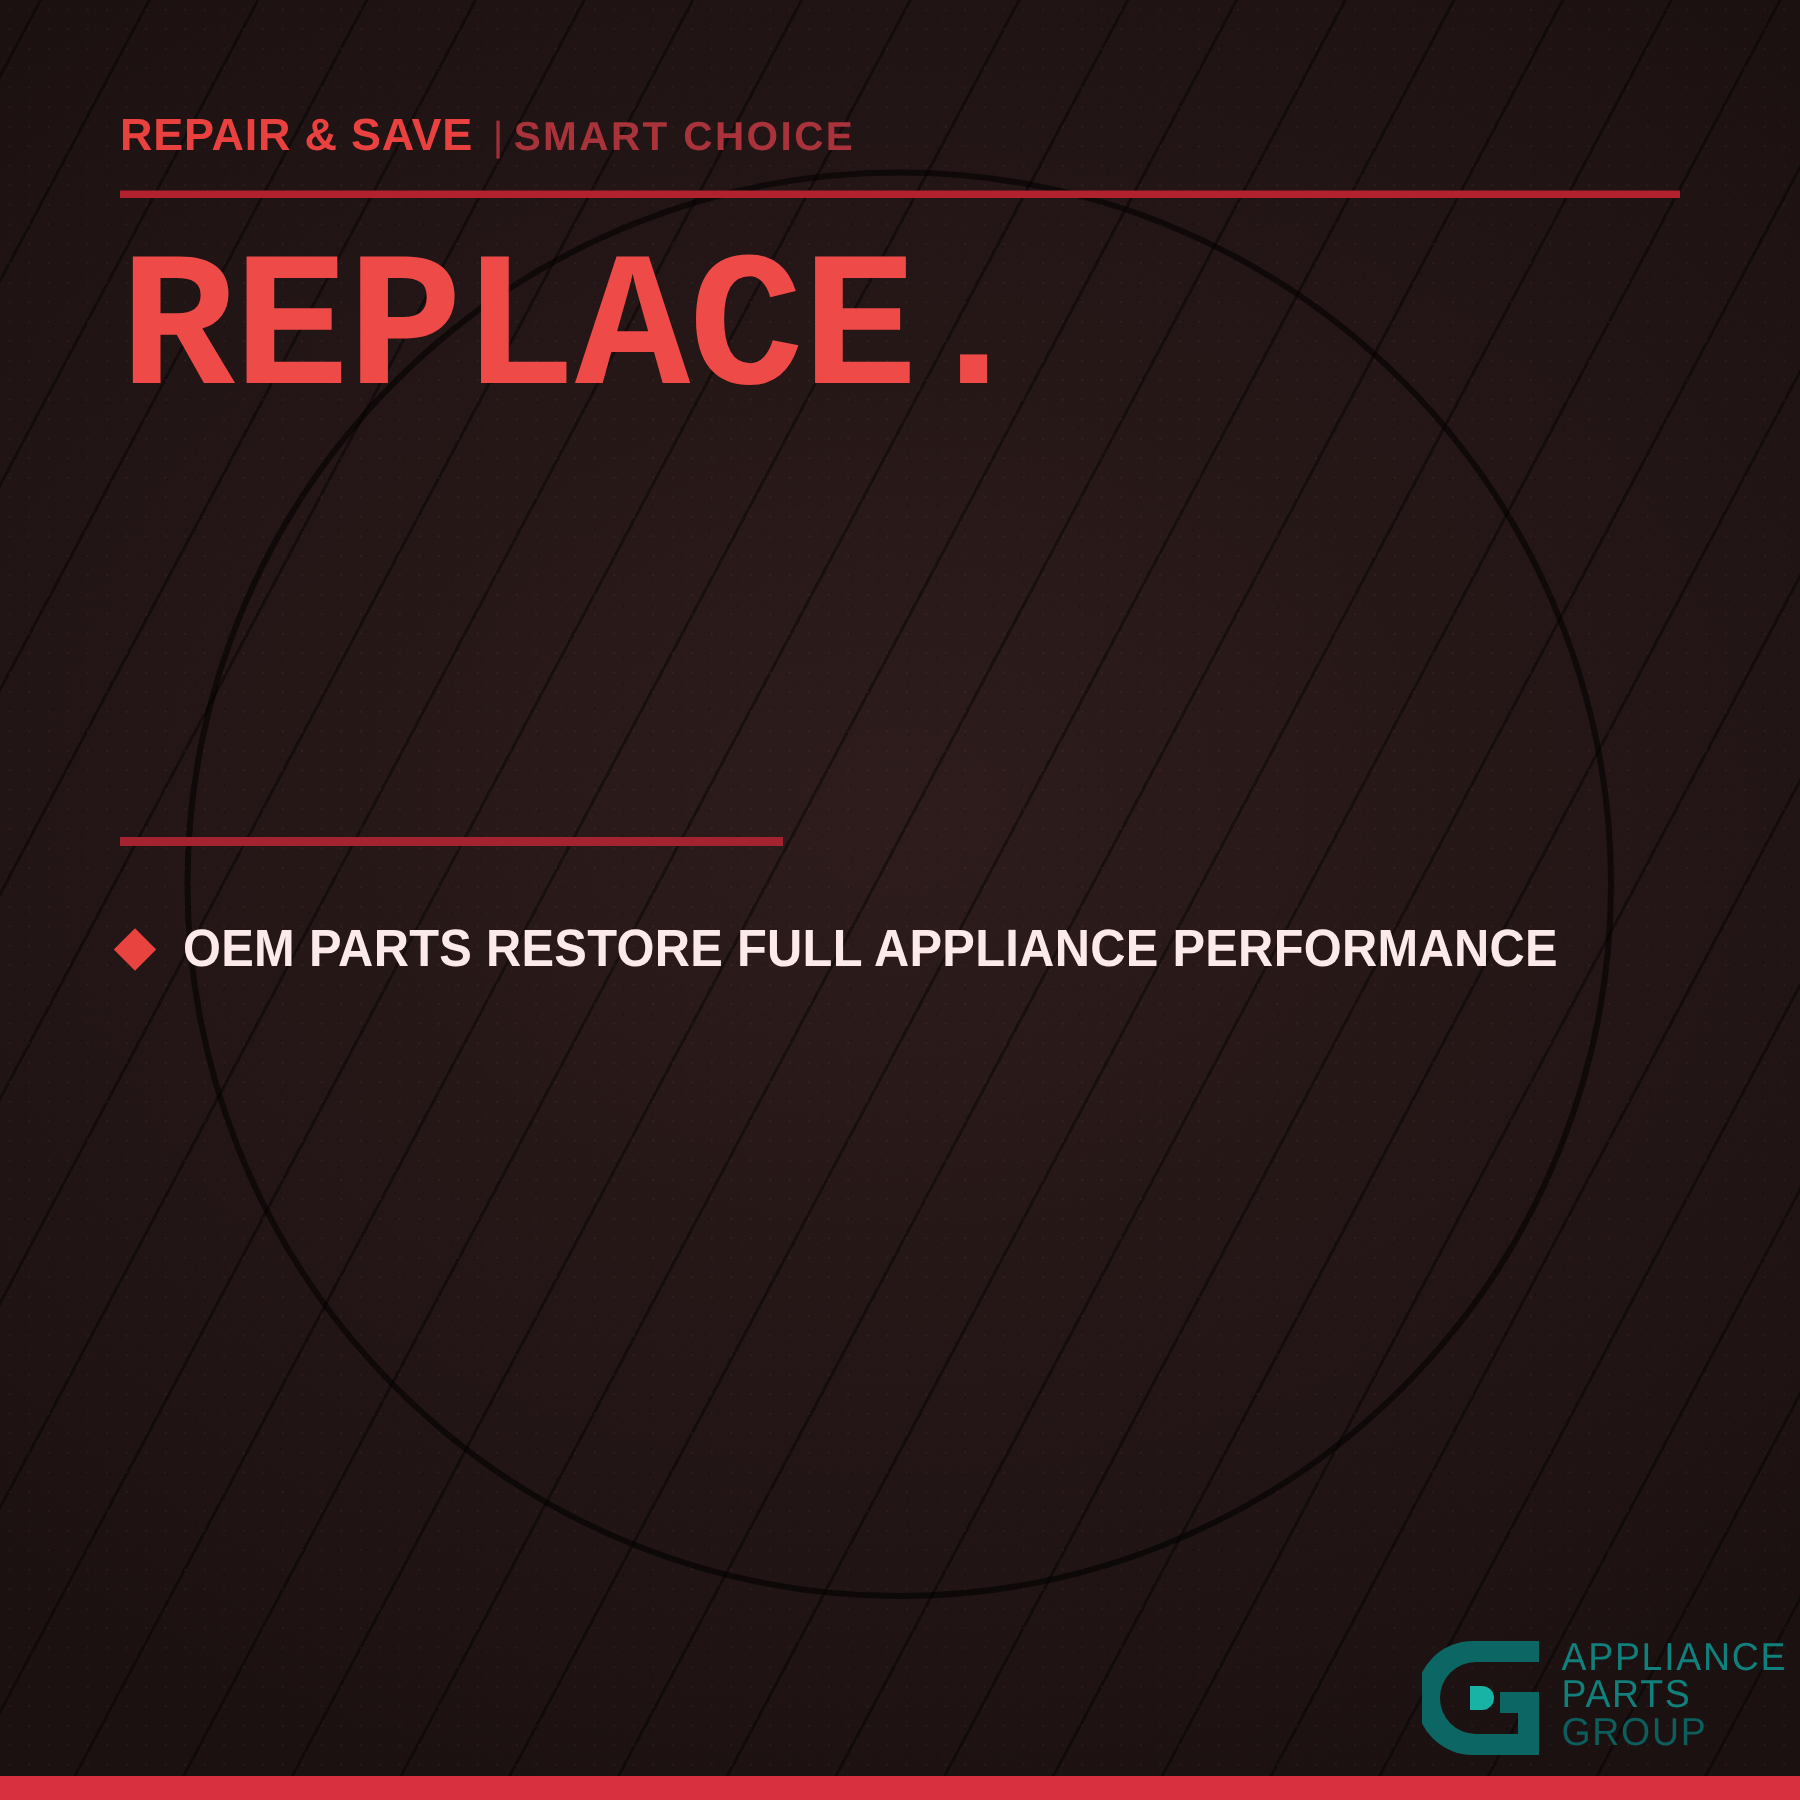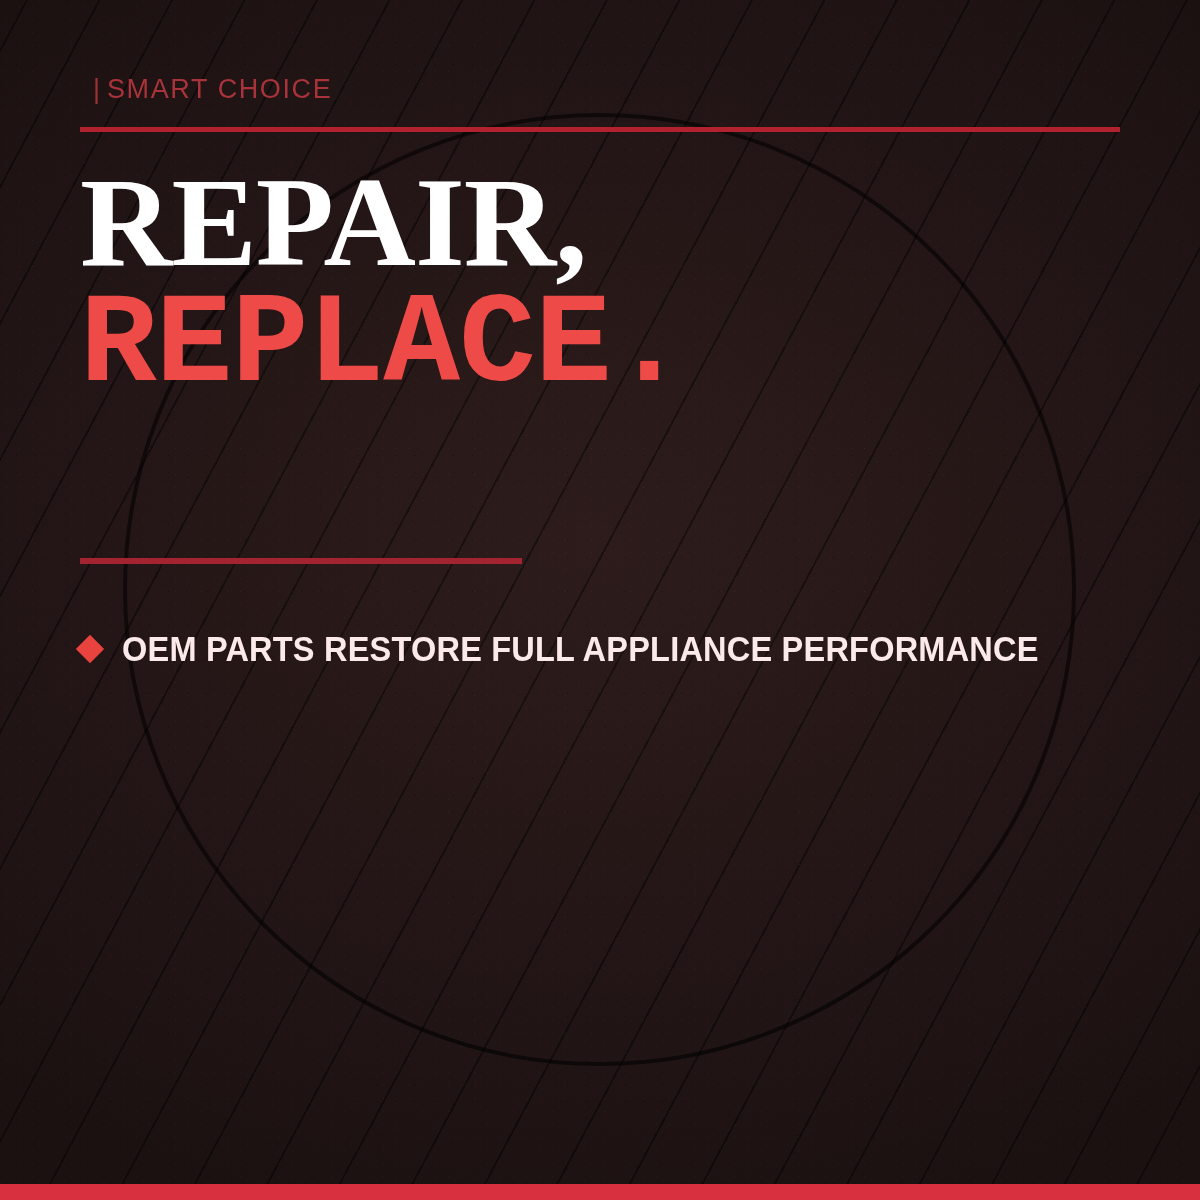--- a/index.html
+++ b/index.html
@@ -61,21 +61,21 @@
     font-size:30px; font-weight:bold;
     letter-spacing:0.5px;
     color:#e8413f;
   }
   #eyebrow-sep {
     font-size:27px; font-weight:normal;
     color:#a03038;
     margin:0 7px 0 13px;
   }
   #eyebrow-sub {
-    font-size:27px; font-weight:normal;
+    font-size:27px; font-weight:bold;
     letter-spacing:1.6px;
     color:#a8333a;
   }
 
   #header-rule {
     position:absolute; left:80px; top:127px;
     width:1040px; height:5px;
     background:#b2222e;
   }
 
@@ -94,21 +94,21 @@
   .hl-red   { color:#ee4a47;font-family:Liberation Mono, monospace; }
 
   #sub-rule {
     position:absolute; left:80px; top:558px;
     width:442px; height:6px;
     background:#a32430;
   }
 
   
   #bullets {
-    position:absolute; left:80px; top:608px;
+    position:absolute; left:80px; top:592px;
     width:1070px;
   }
   .bullet {
     display:flex; align-items:center;
     height:82px;
     white-space:nowrap;
   }
   .diamond {
     width:20px; height:20px;
     background:#e8433f;
@@ -158,41 +158,53 @@
 </head>
 <body>
 
 <div id="poster">
 
   <div id="stripes"></div>
   <div id="speckle"></div>
   <div id="circle"></div>
 
   <div id="eyebrow">
+    <span id="eyebrow-main">REPAIR &amp; SAVE</span>
     <span id="eyebrow-sep">|</span>
     <span id="eyebrow-sub">SMART CHOICE</span>
   </div>
 
   <div id="header-rule"></div>
 
   <div id="headline">
-    <span class="hl-line hl-white">REPAIR,</span>
     <span class="hl-line hl-red">REPLACE.</span>
   </div>
 
   <div id="sub-rule"></div>
 
   <div id="bullets">
 
     <div class="bullet">
       <span class="diamond"></span>
       <span class="bullet-text">OEM PARTS RESTORE FULL APPLIANCE PERFORMANCE</span>
     </div>
 
 
 
 
   </div>
 
+  <div id="logo">
+    <svg id="logo-mark" width="80" height="80" viewBox="0 0 80 80">
+      <path d="M78 2 H34 A32 32 0 0 0 34 78 H78 V36 H52 V50 H64 V64 H36
+               A18 18 0 0 1 36 16 H78 Z" fill="#0c6663"></path>
+      <path d="M40 32 A8 8 0 0 1 40 48 L32 48 L32 32 Z" fill="#18b3a5"></path>
+    </svg>
+    <div id="logo-words">
+      <span class="logo-word logo-bright">APPLIANCE</span>
+      <span class="logo-word logo-bright">PARTS</span>
+      <span class="logo-word logo-dim">GROUP</span>
+    </div>
+  </div>
 
   <div id="bottom-bar"></div>
 
 </div>
 
 </body></html>

